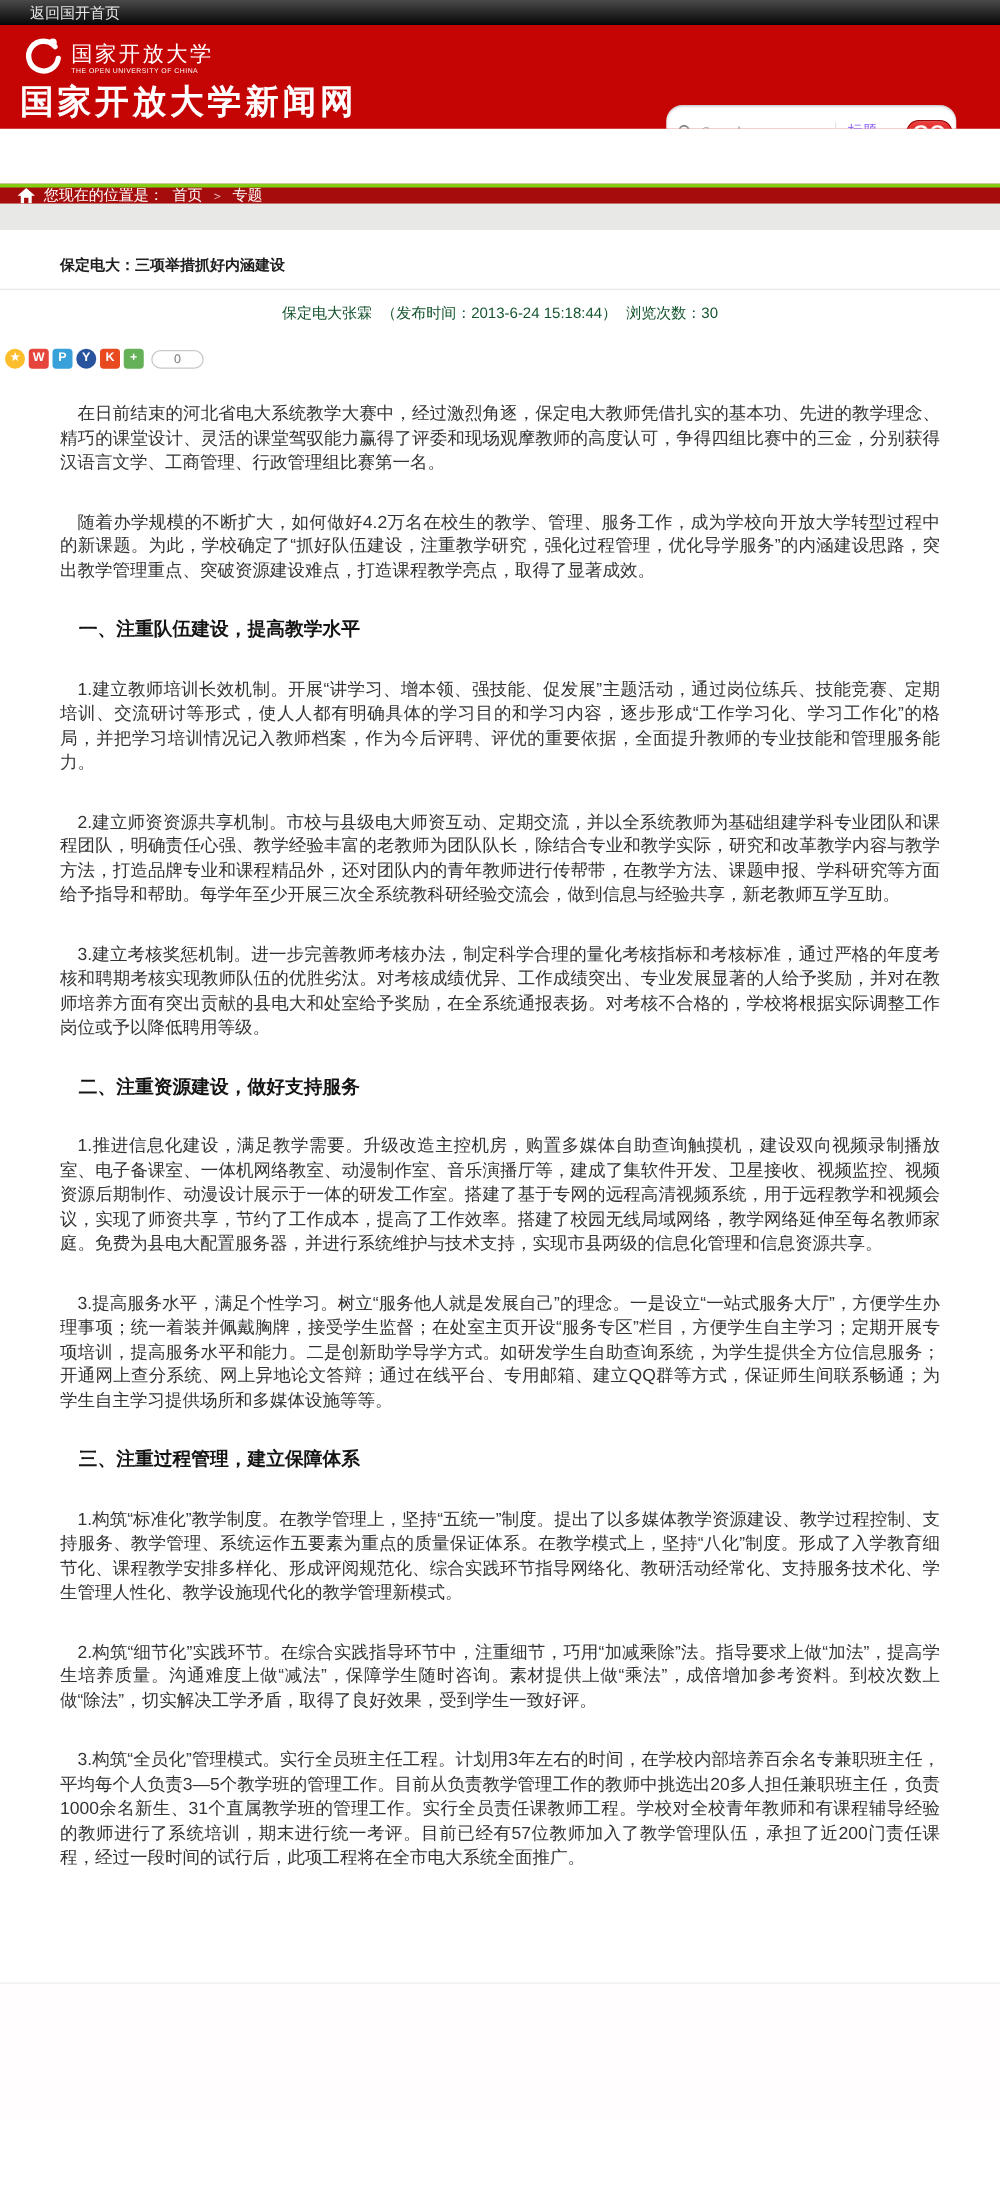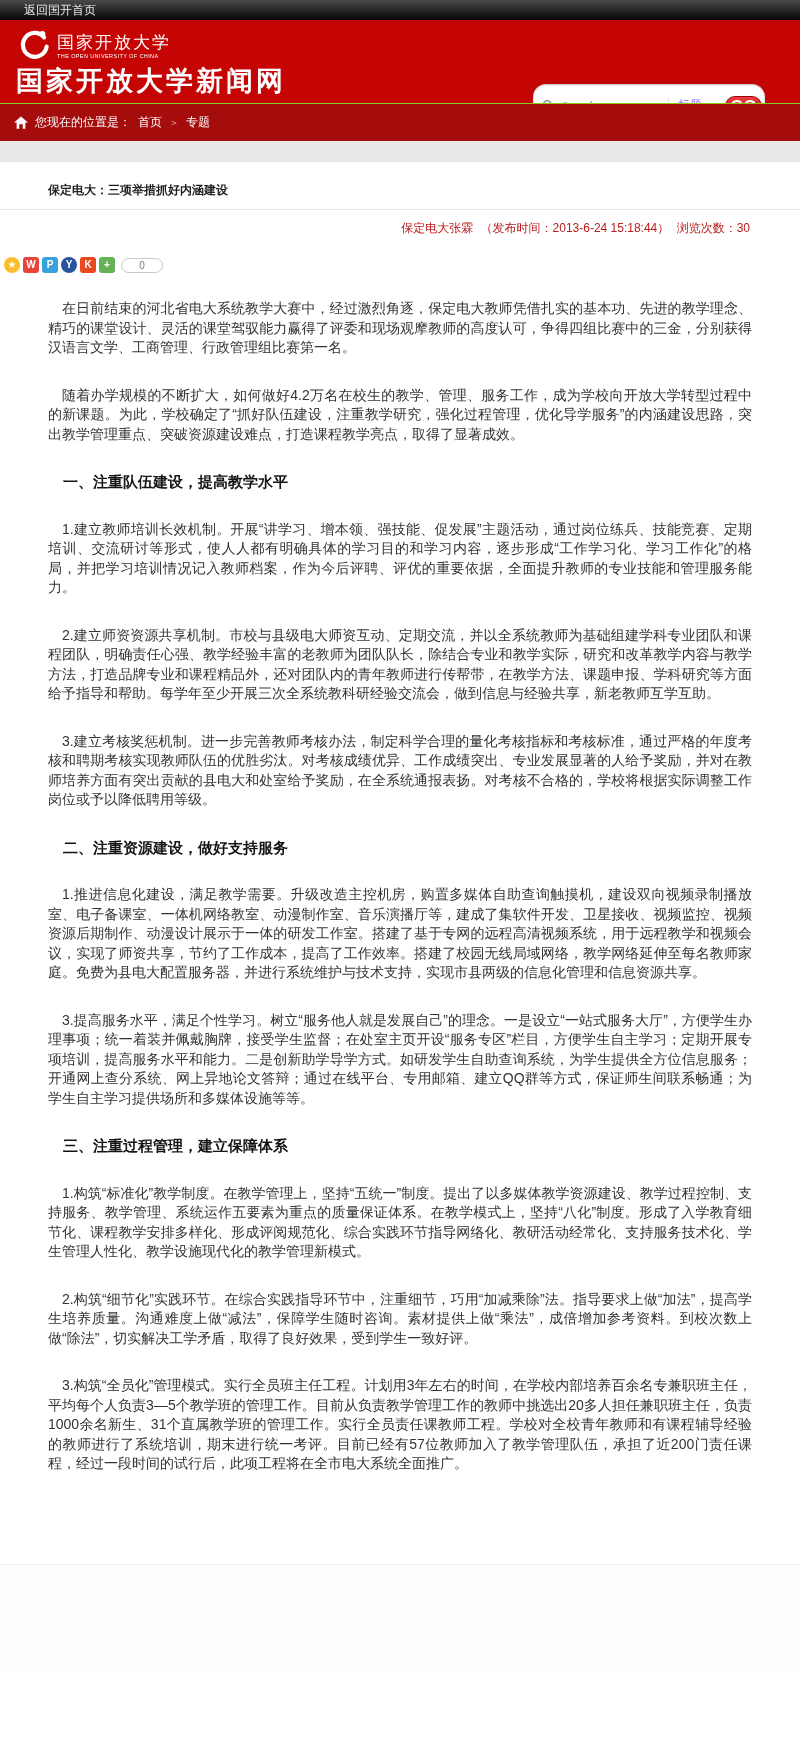--- a/index.html
+++ b/index.html
@@ -17,32 +17,32 @@
   .logo-en { font-size:5.5px; letter-spacing:.4px; line-height:8px; }
   .site-title { position:absolute; left:16px; bottom:4px; color:#fff; font-size:27px; font-weight:bold; letter-spacing:3px; }
   .search { position:absolute; right:35px; top:64px; width:232px; height:43px; background:#fff; border-radius:13px; display:flex; align-items:center; padding:0 3px 0 9px; box-shadow:inset 0 1px 2px rgba(0,0,0,.25); }
   .search svg.mag { width:13px; height:13px; flex:none; }
   .search input { flex:1; min-width:0; border:none; outline:none; font-size:13px; color:#777; padding:0 6px; font-family:"Liberation Serif","DejaVu Serif",serif; background:transparent; }
   .search input::placeholder { color:#9a9a9a; }
   .search-cat { display:flex; align-items:center; gap:5px; font-size:12px; color:#8b5cf6; padding:0 9px; border-left:1px solid #e3e3e3; height:16px; cursor:pointer; flex:none; }
   .go-btn { flex:none; width:37px; height:20px; border-radius:10px; border:1px solid #9d0202; background:linear-gradient(#ee4040,#c30303); color:#fff; font-size:17px; font-weight:bold; cursor:pointer;text-align:center; }
 
   
-  .breadcrumb { height:38px; background:#a50c0c; border-top:1px solid #84cc16; display:flex; align-items:center; padding:0 14px; gap:7px; color:#fff; font-size:12px; }
+  .breadcrumb { height:16px; background:#a50c0c; border-top:3px solid #84cc16; display:flex; align-items:center; padding:0 14px; gap:7px; color:#fff; font-size:12px;margin-top:44px; }
   .breadcrumb svg { width:14px; height:13px; }
   .breadcrumb a { color:#fff; text-decoration:none; }
   .bc-sep { font-size:10px; color:#f0c9c9; }
 
   .page-gap { height:21px; background:#e8e8e6; }
 
   
   .content { background:#fff; padding:14px 48px 62px; }
   .article-title { text-align:left; font-size:12px; font-weight:bold; color:#1f1f1f; margin:6px 0 10px; }
   .title-divider { border:none; border-top:1px solid #e7e7e7; margin:0 -48px; }
-  .article-meta { text-align:right; font-size:12px; color:#b91c1c; margin:10px 0 20px; }
+  .article-meta { text-align:center; font-size:12px; color:#14532d; margin:10px 0 20px; }
   .article-meta span { margin:0 2px; }
   .share-row { display:flex; align-items:center; gap:3px; margin:4px 0 0 -44px; }
   .share-icon { width:16px; height:16px; display:flex; align-items:center; justify-content:center; color:#fff; font-size:10px; font-weight:bold; border-radius:3px; cursor:pointer; line-height:1; }
   .share-icon.round { border-radius:50%; }
   .share-count { height:15px; min-width:42px; border:1px solid #c9c9c9; border-radius:8px; background:#fff; color:#777; font-size:10px; display:flex; align-items:center; justify-content:center; margin-left:3px; }
 
   .article-body { margin-top:26px; font-size:14px; line-height:19.5px; color:#333; text-align:justify; }
   .article-body p  { margin:0 0 28px; text-indent:1em; }
   .article-body h3 { margin:0 0 28px; font-size:15px; color:#141414; text-indent:1em; }
 

